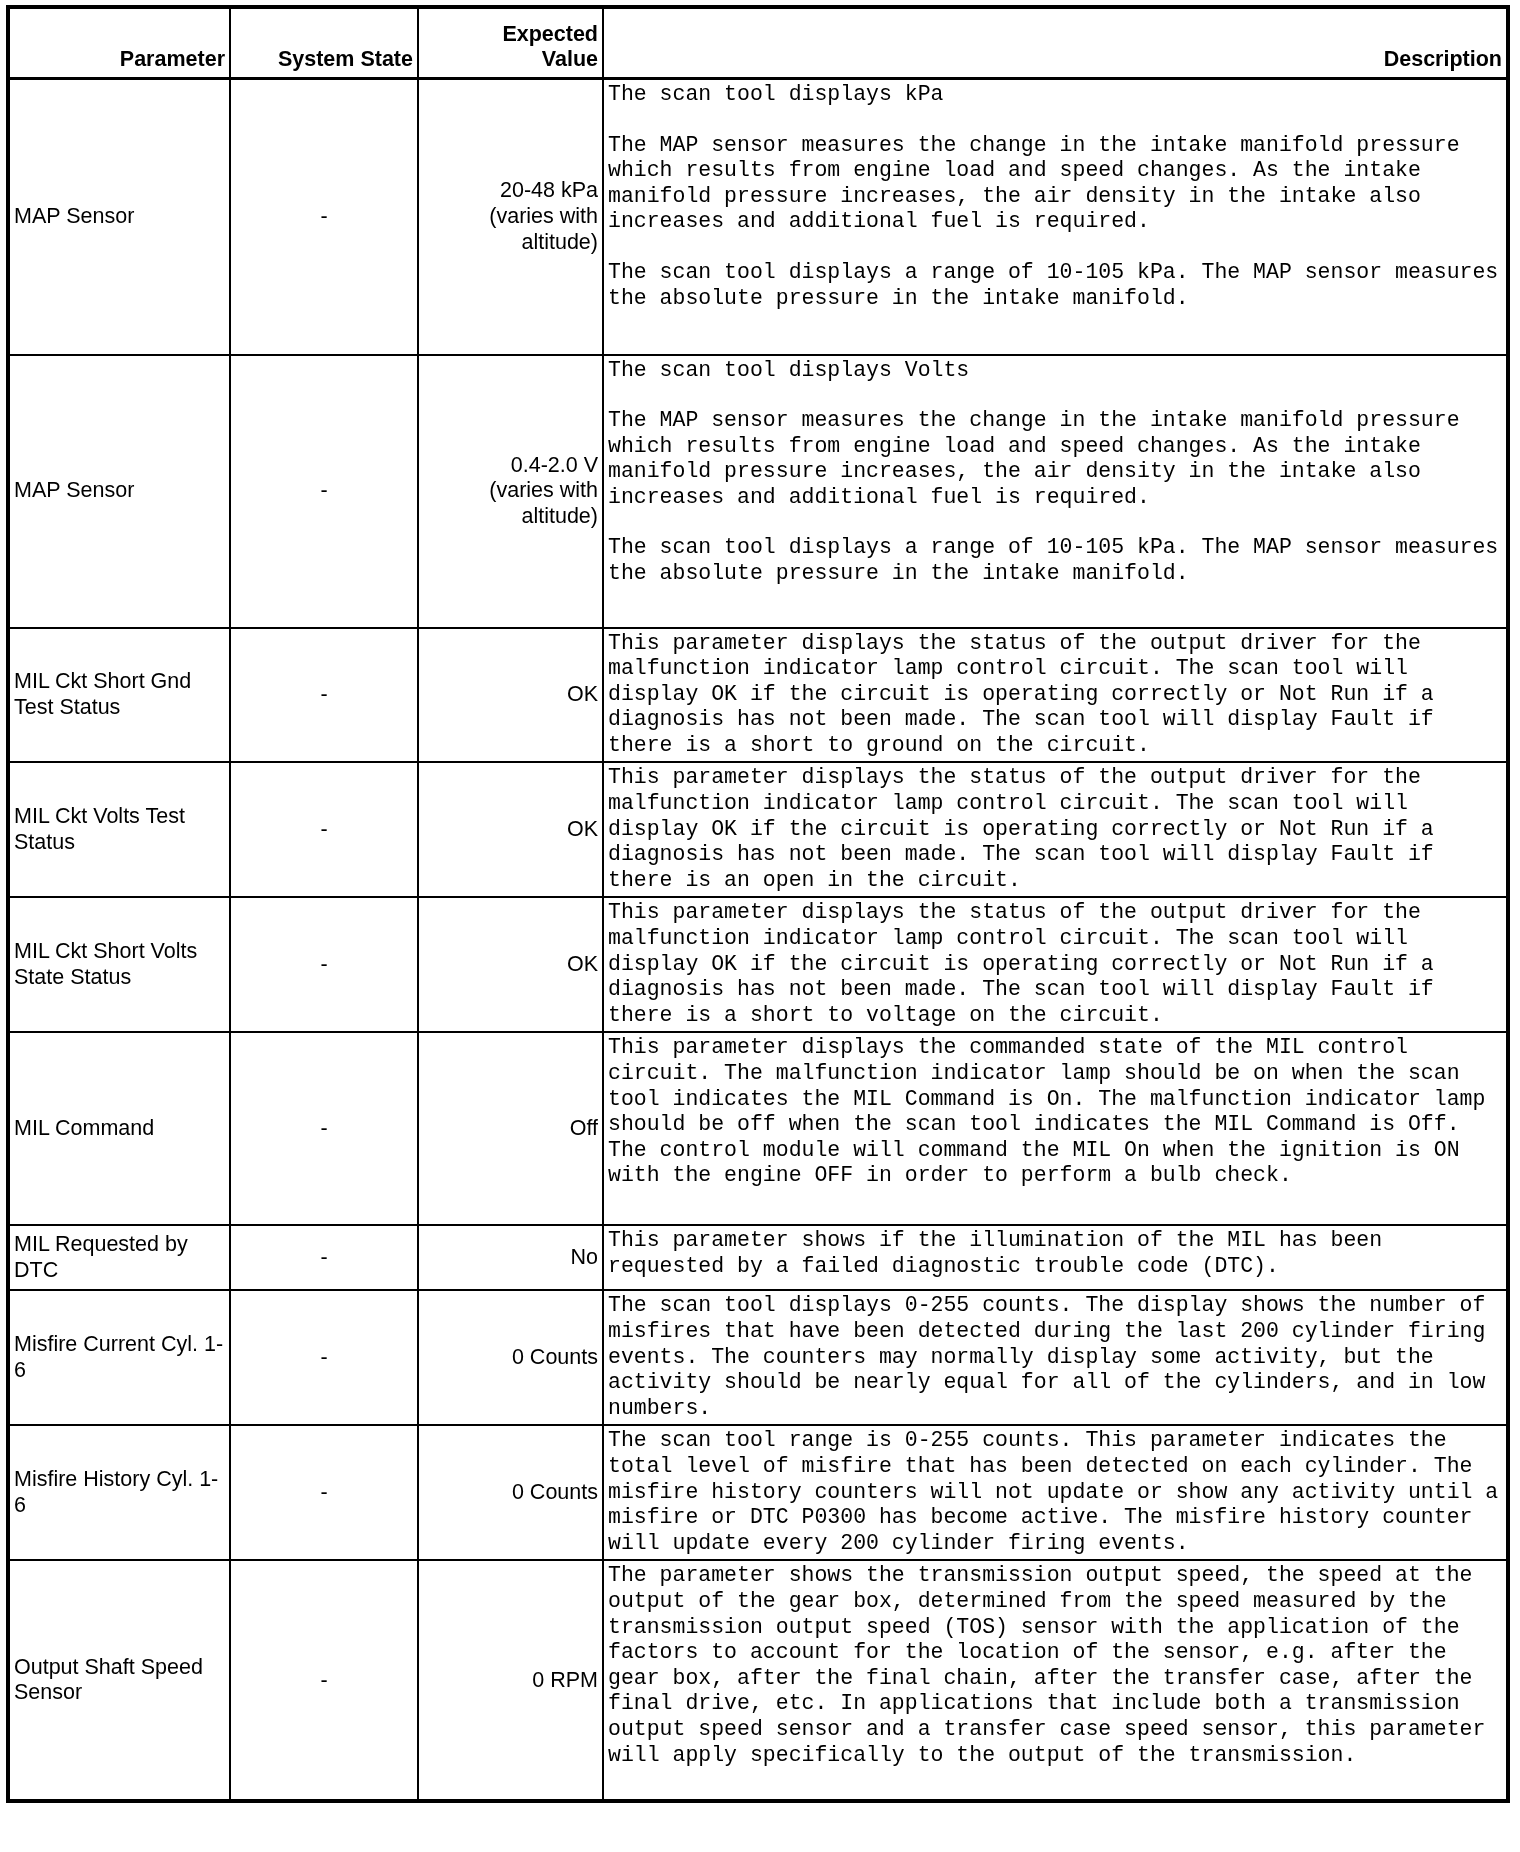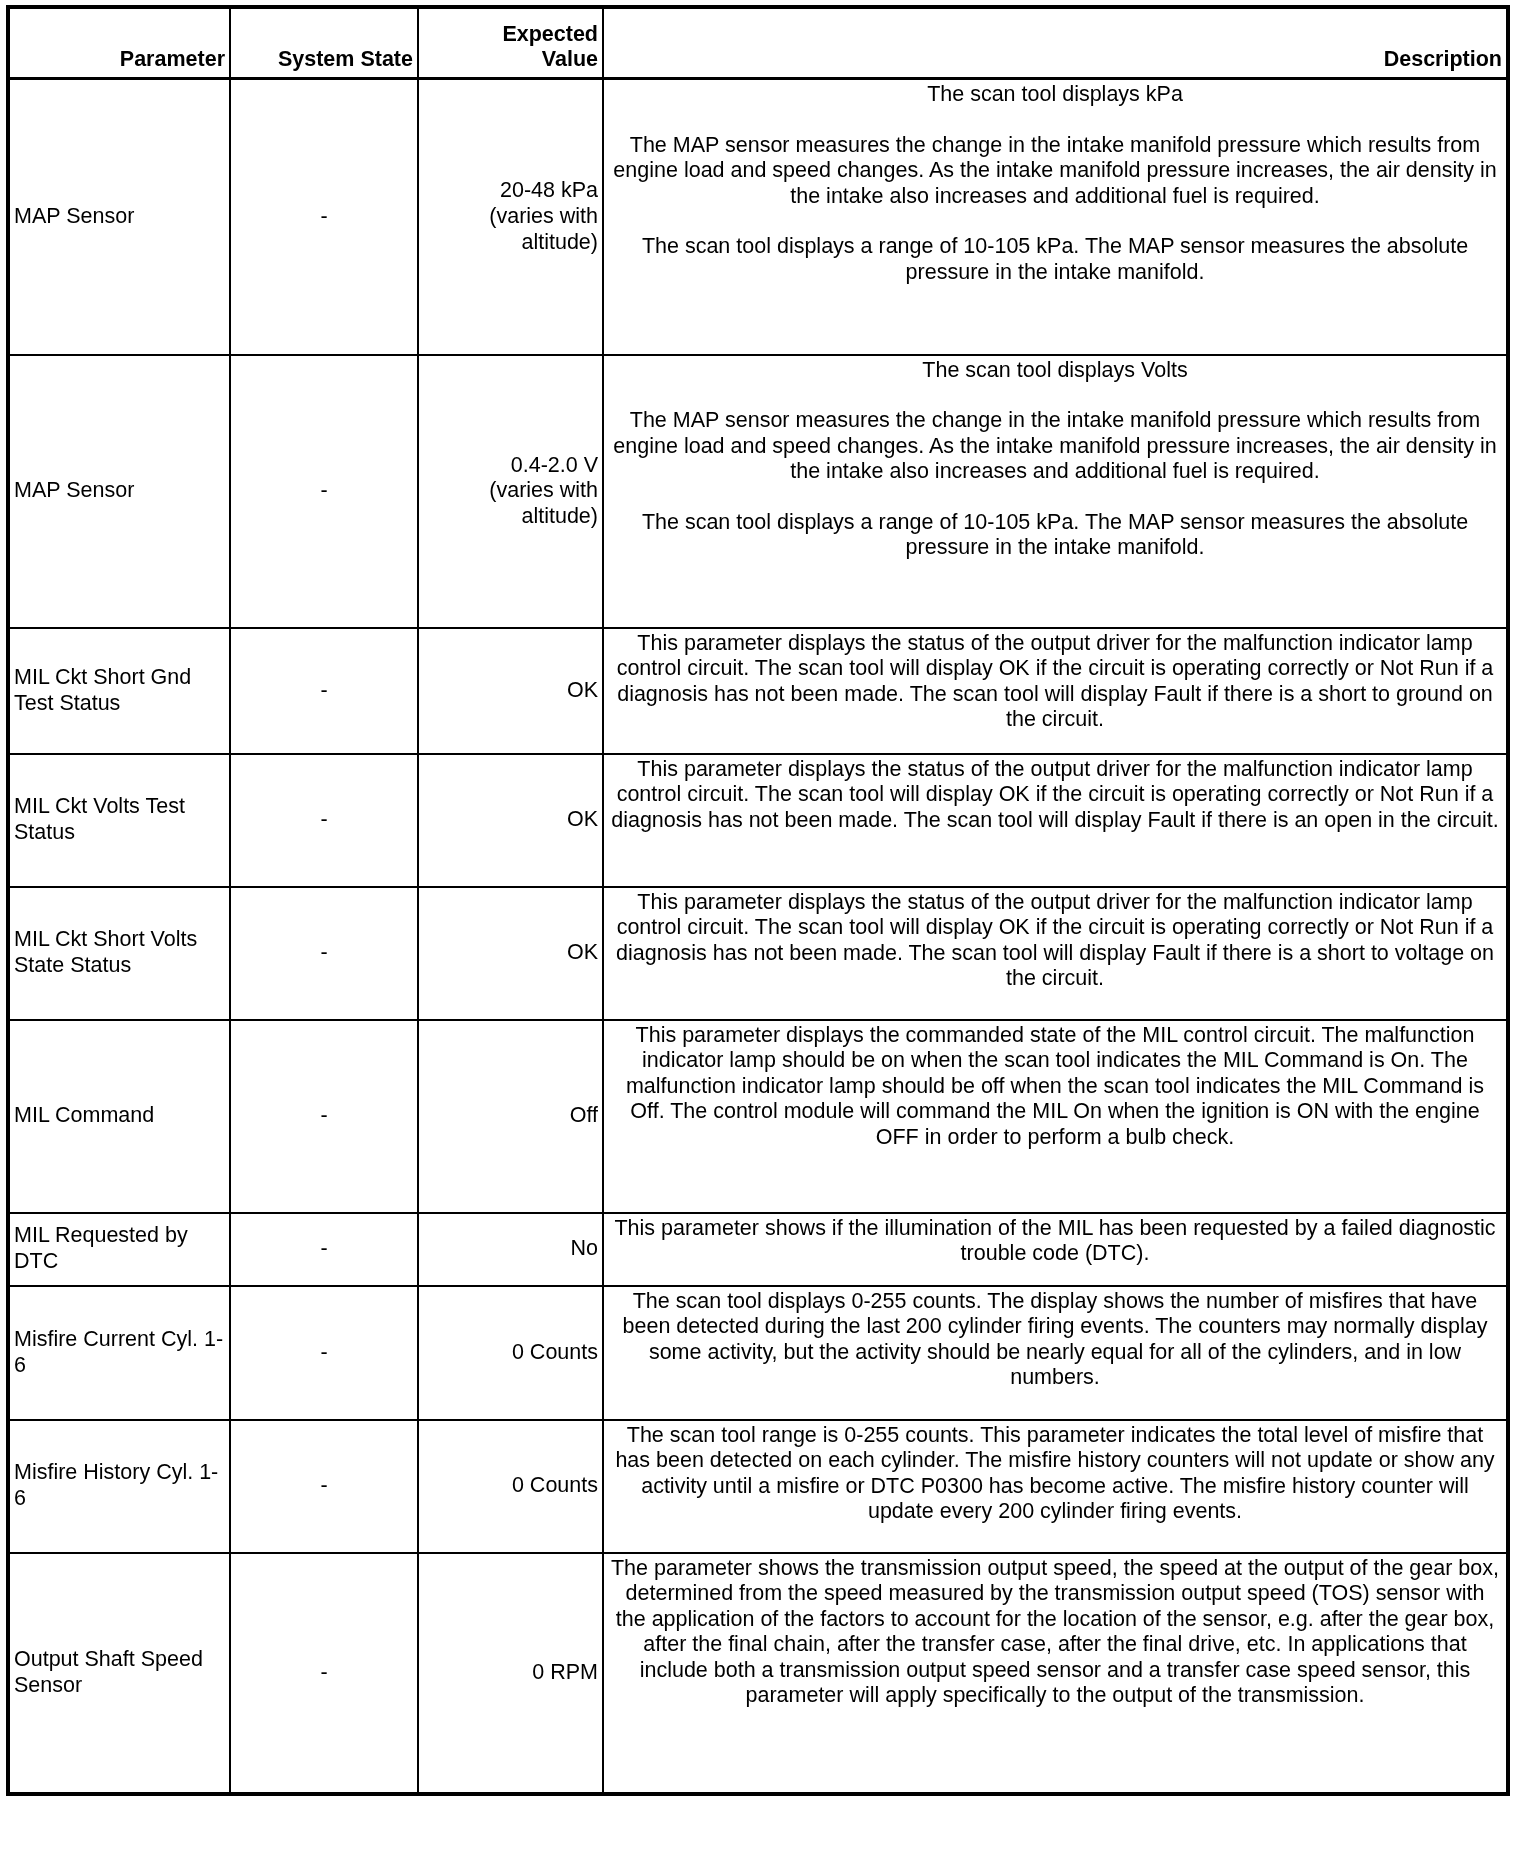--- a/index.html
+++ b/index.html
@@ -24,21 +24,21 @@
     font-weight: bold;
     text-align: right;
     vertical-align: bottom;
     height: 64px;
     padding-bottom: 4px;
     border-bottom: 3px solid #000;
   }
   .tbl td.param { text-align: left; }
   .tbl td.state { text-align: center; }
   .tbl td.value { text-align: right; }
-  .tbl td.desc { text-align: center; vertical-align: top; padding-top: 2px; padding-bottom: 3px; }
+  .tbl td.desc { text-align: left; vertical-align: top; padding-top: 2px; padding-bottom: 3px; font-family: Liberation Mono, monospace; }
   .desc p { margin: 0; }
   .desc p + p { margin-top: 25px; }
 </style>
 </head>
 <body>
 
 <table class="tbl">
   <colgroup>
     <col style="width:222px">
     <col style="width:188px">
@@ -99,21 +99,21 @@
         </td>
       </tr>
       <tr style="height: 193px;">
         <td class="param">MIL Command</td>
         <td class="state">-</td>
         <td class="value"><span>Off</span></td>
         <td class="desc">
           <p>This parameter displays the commanded state of the MIL control circuit. The malfunction indicator lamp should be on when the scan tool indicates the MIL Command is On. The malfunction indicator lamp should be off when the scan tool indicates the MIL Command is Off. The control module will command the MIL On when the ignition is ON with the engine OFF in order to perform a bulb check.</p>
         </td>
       </tr>
-      <tr style="height: 73px;">
+      <tr style="height: 65px;">
         <td class="param">MIL Requested by DTC</td>
         <td class="state">-</td>
         <td class="value"><span>No</span></td>
         <td class="desc">
           <p>This parameter shows if the illumination of the MIL has been requested by a failed diagnostic trouble code (DTC).</p>
         </td>
       </tr>
       <tr style="height: 134px;">
         <td class="param">Misfire Current Cyl. 1-6</td>
         <td class="state">-</td>

